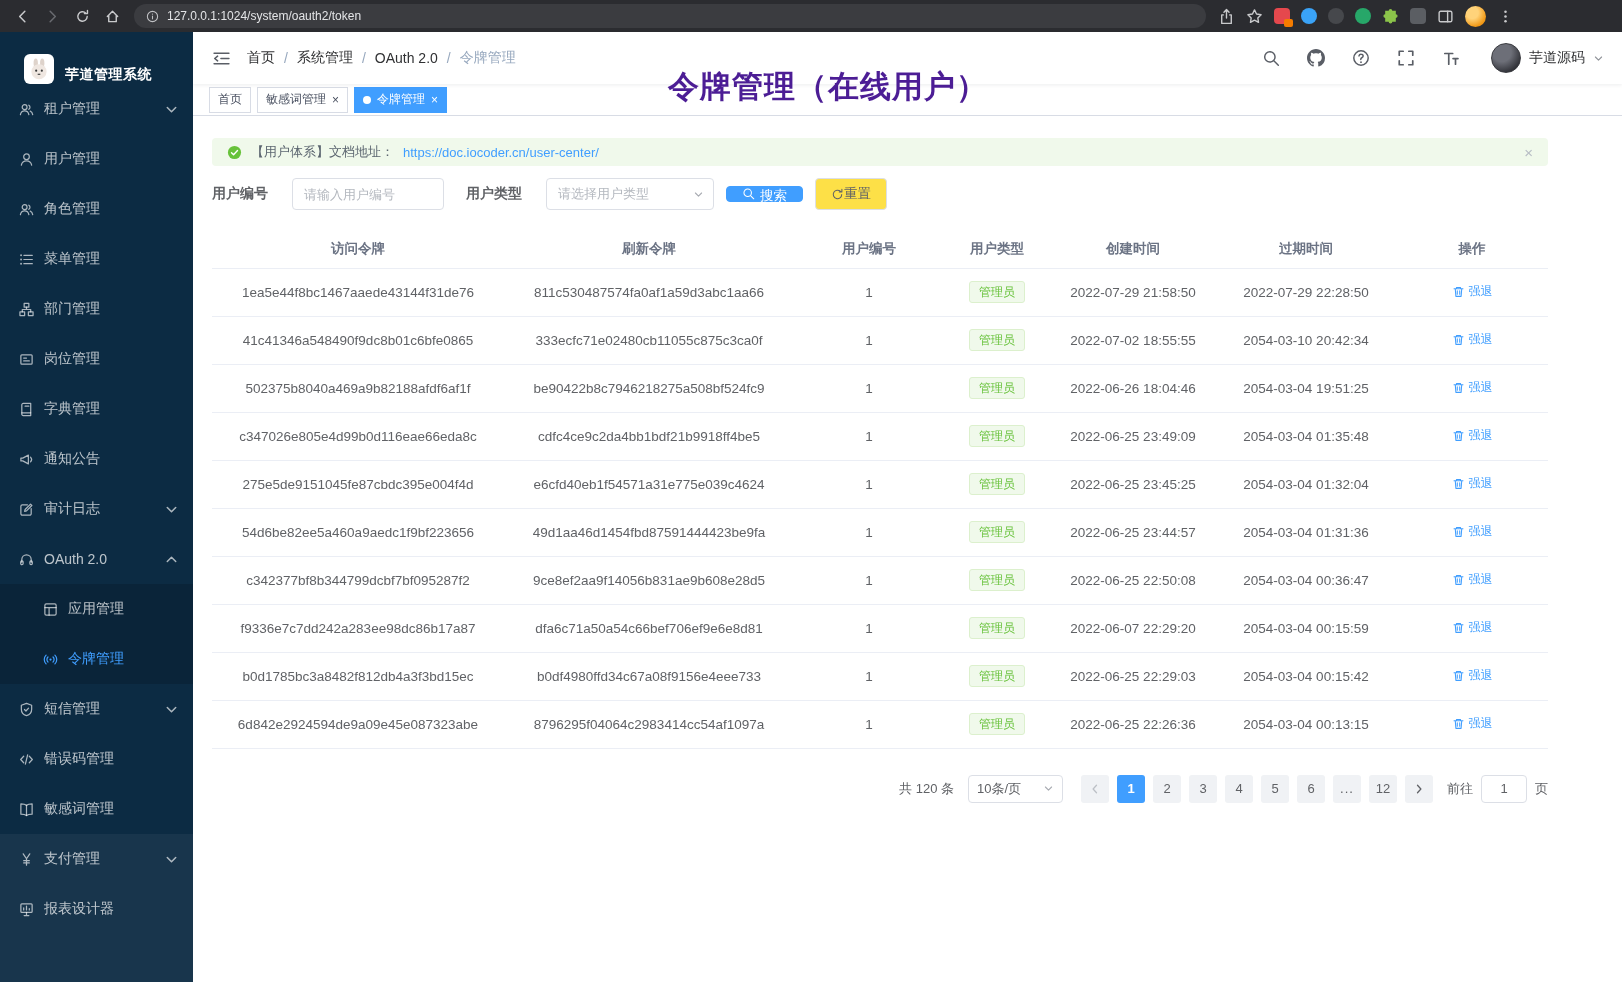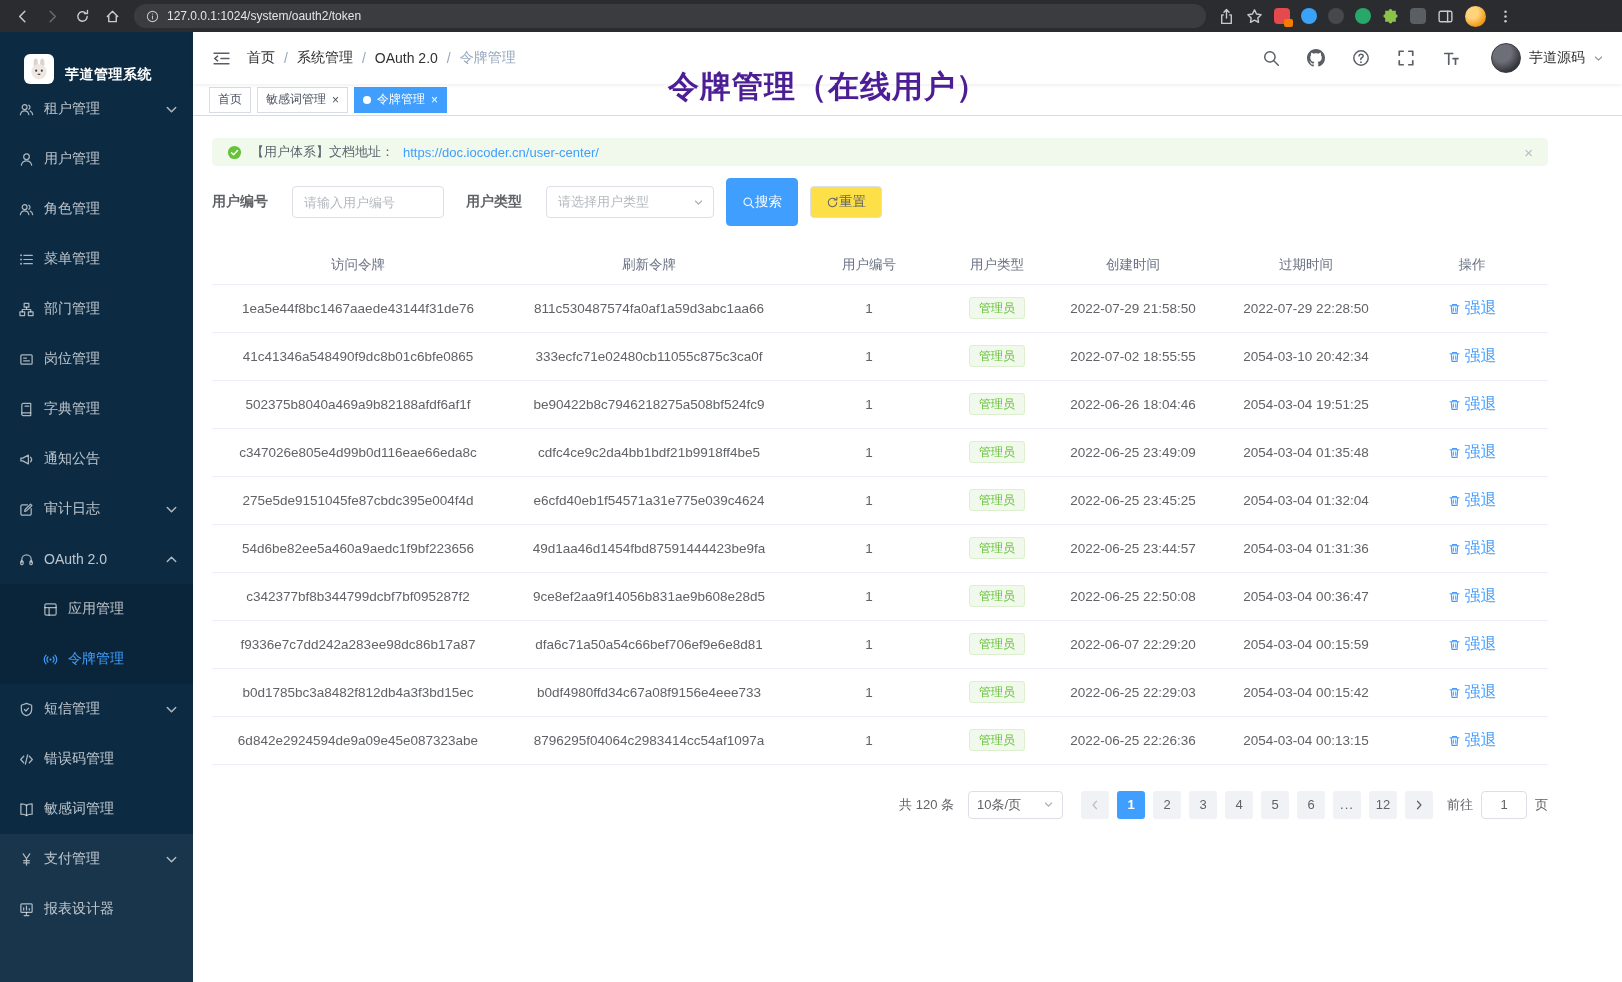--- a/index.html
+++ b/index.html
@@ -75,29 +75,29 @@
 
   .filters{display:flex;align-items:center;margin-top:12px}
   .f-item{display:flex;align-items:center}
   .f-label{font-size:14px;font-weight:700;color:#606266;margin-right:24px;white-space:nowrap}
   .f-input{width:152px;height:32px;border:1px solid #dcdfe6;border-radius:4px;padding:0 11px;font-size:13px;color:#606266;outline:none;font-family:inherit}
   .f-input::placeholder{color:#b4b8bf}
   .f-select{width:168px;height:32px;border:1px solid #dcdfe6;border-radius:4px;padding:0 9px 0 11px;display:flex;align-items:center;justify-content:space-between;cursor:pointer;margin-right:12px}
   .f-placeholder{font-size:13px;color:#b4b8bf}
   .sel-caret{width:11px;height:11px;color:#a8abb2}
   .f-gap{width:22px}
-  .btn-primary{height:48px;display:inline-flex;align-items:center;padding:0 15px;background:#409eff;border:1px solid #409eff;border-radius:4px;color:#fff;font-size:13.5px;cursor:pointer;font-family:inherit}
+  .btn-primary{height:16px;display:inline-flex;gap:5px;padding:0 15px;background:#409eff;border:1px solid #409eff;border-radius:4px;color:#fff;font-size:13.5px;cursor:pointer;font-family:inherit}
   .btn-plain{height:32px;display:inline-flex;align-items:center;padding:0 15px;background:#fde047;border:1px solid #dcdfe6;border-radius:4px;color:#606266;font-size:13.5px;cursor:pointer;margin-left:12px;font-family:inherit}
   .btn-ic{width:13px;height:13px}
 
   .token-table{width:100%;border-collapse:collapse;table-layout:fixed;margin-top:21px;font-size:13.5px;color:#606266}
-  .token-table th{height:37px;font-weight:400;color:#6b7384;border-bottom:1px solid #ebeef5;text-align:center;white-space:nowrap}
+  .token-table th{height:37px;font-weight:700;color:#6b7384;border-bottom:1px solid #ebeef5;text-align:center;white-space:nowrap}
   .token-table td{height:48px;border-bottom:1px solid #ebeef5;text-align:center;white-space:nowrap;overflow:hidden;text-overflow:ellipsis}
   .badge{display:inline-block;height:22px;line-height:20px;padding:0 9px;background:#f0f9eb;border:1px solid #dcf0cd;border-radius:3px;color:#67c23a;font-size:12px}
-  .action-btn{background:none;border:none;color:#409eff;font-size:16px;display:inline-flex;align-items:center;gap:4px;cursor:pointer;font-family:inherit}
+  .action-btn{background:none;border:none;color:#409eff;font-size:12px;display:inline-flex;align-items:center;gap:4px;cursor:pointer;font-family:inherit}
   .act-ic{width:13px;height:13px}
 
   .pagination{display:flex;align-items:center;justify-content:flex-end;margin-top:26px;font-size:13px;color:#606266}
   .pg-total{margin-right:14px}
   .pg-size{width:95px;height:28px;border:1px solid #dcdfe6;border-radius:4px;display:flex;align-items:center;justify-content:space-between;padding:0 8px;cursor:pointer;margin-right:14px}
   .pg-pages{display:inline-flex;align-items:center}
   .pg-btn{min-width:28px;height:28px;margin:0 4px;background:#f0f2f5;border:none;border-radius:3px;font-size:13px;color:#606266;display:inline-flex;align-items:center;justify-content:center;padding:0 6px;cursor:pointer;font-family:inherit}
   .pg-btn.active{background:#409eff;color:#fff;font-weight:600}
   .pg-btn.more{letter-spacing:1px}
   .pg-prev{color:#bcc0c6}

